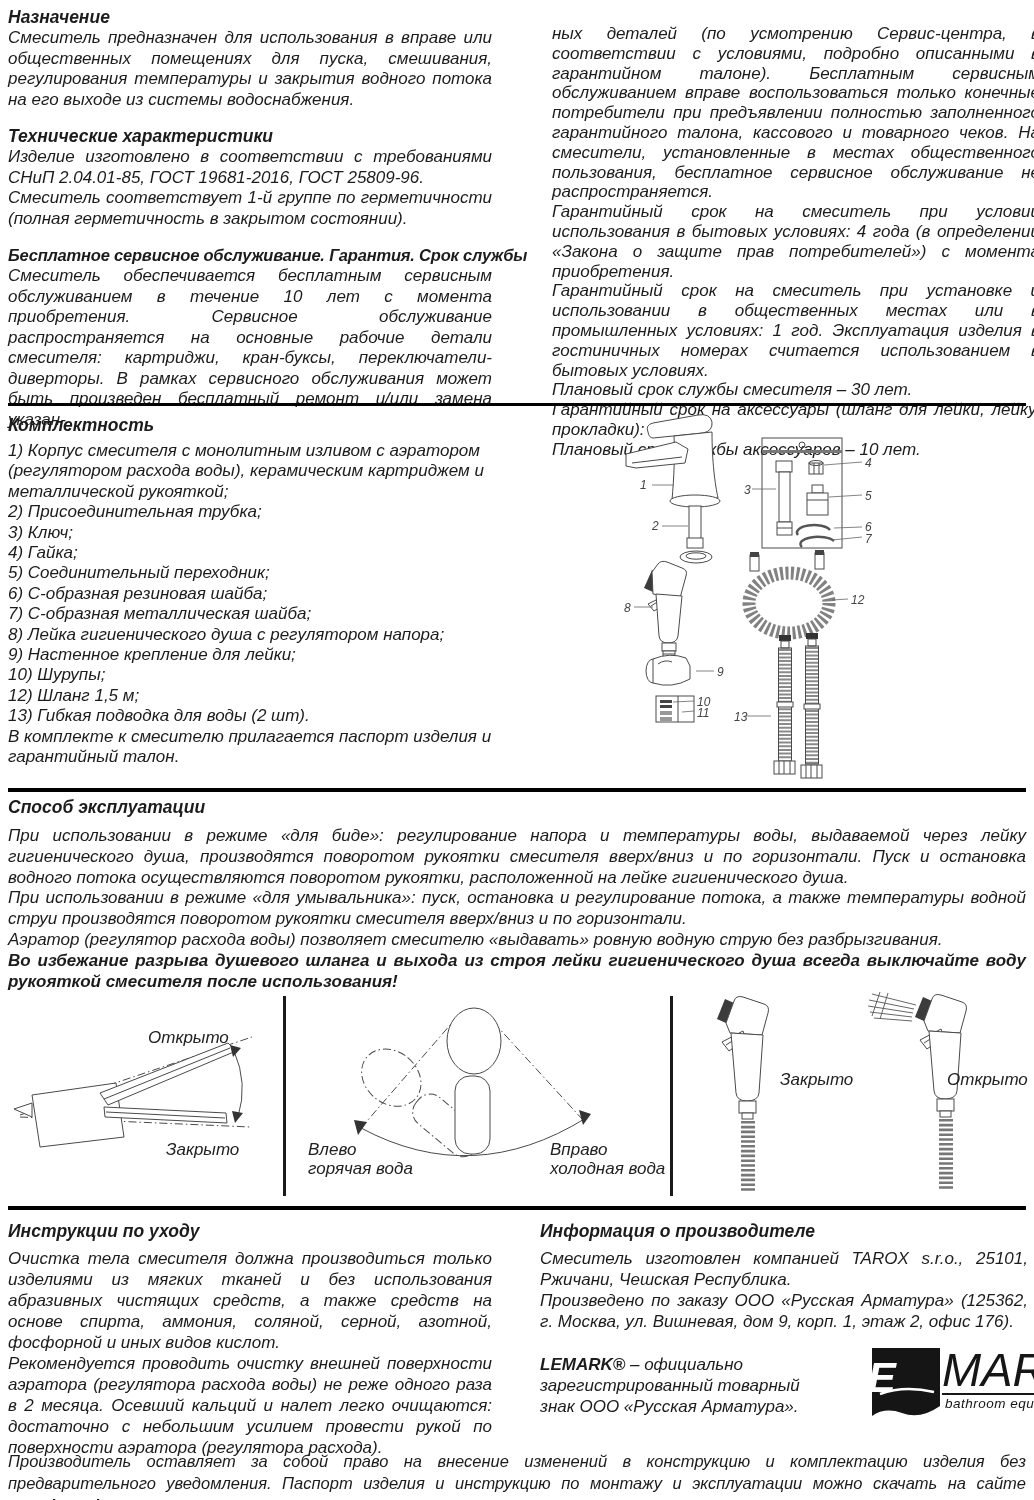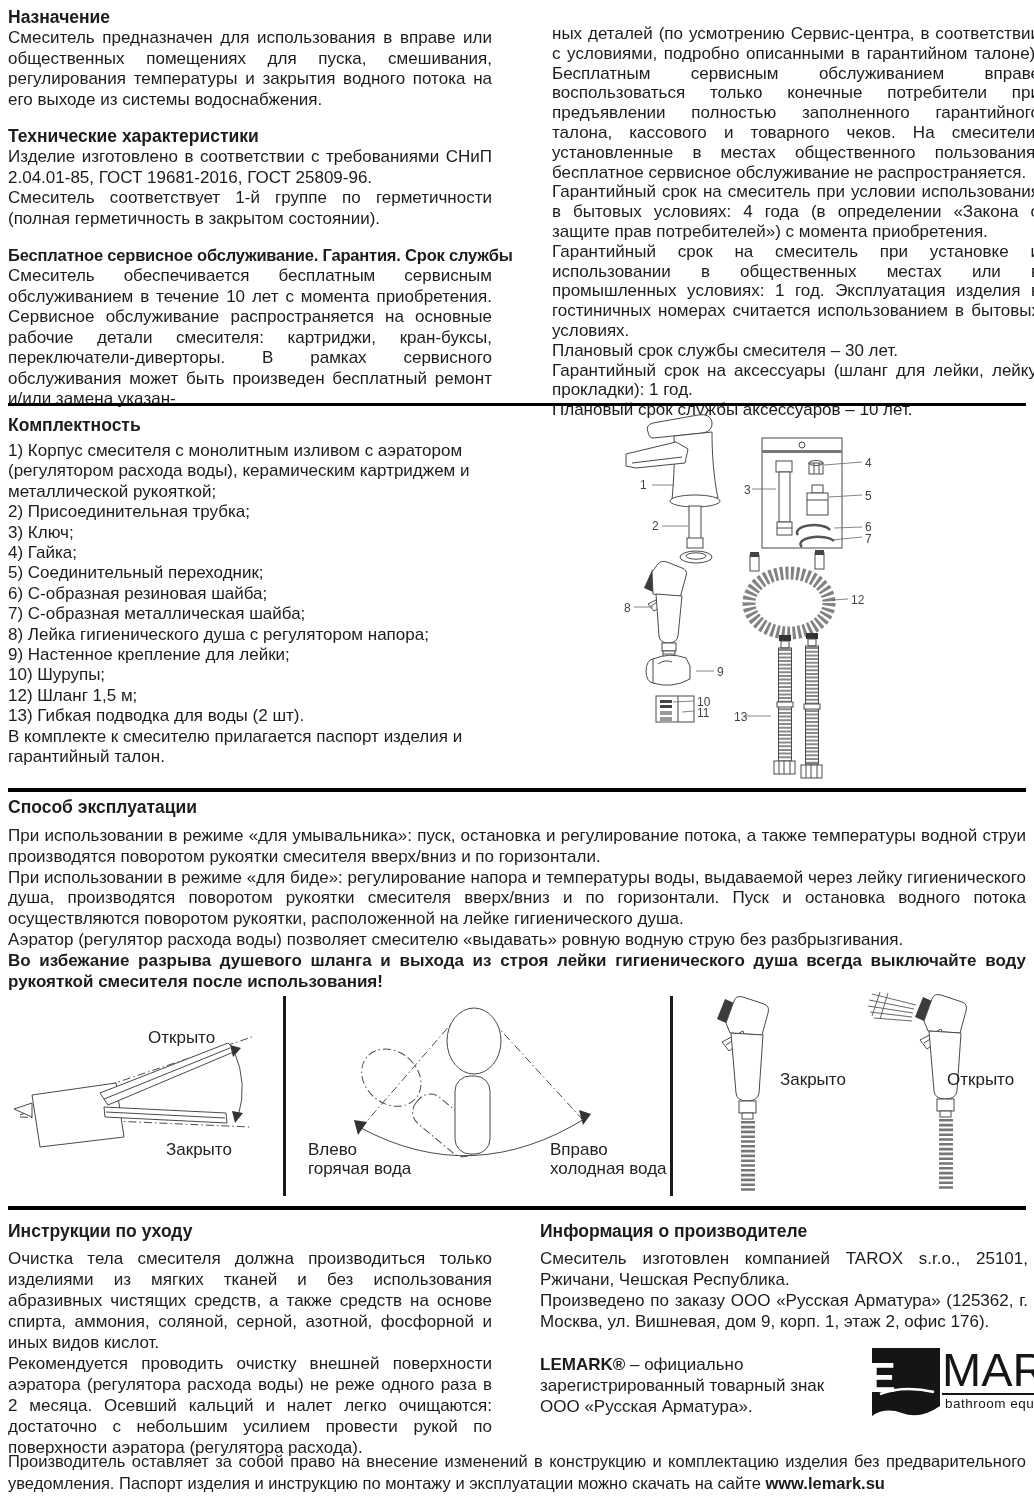--- a/index.html
+++ b/index.html
@@ -1,17 +1,17 @@
 <!DOCTYPE html>
 <html><head>
 <meta charset="utf-8">
 <style>
   html,body{margin:0;padding:0;background:#e8e8e8;}
   .page{position:relative;width:1034px;height:1500px;background:#ffffff;overflow:hidden;
-        font-family:"Liberation Sans","DejaVu Sans",sans-serif;color:#1c1c1c;}
+        font-family:"Liberation Sans","DejaVu Sans",sans-serif;color:#1c1c1c;font-style:italic;}
   h2{font-size:17.5px;line-height:22px;margin:0;font-weight:700;}
   h2.small{font-size:16.5px;white-space:nowrap;letter-spacing:-0.2px;}
   p{margin:0;font-size:17px;line-height:20.5px;}
   .just{text-align:justify;}
   .mt{margin-top:15px;}
   .col{position:absolute;}
   #col-tl{left:8px;top:6px;width:484px;}
   #col-tr{left:552px;top:24px;width:488px;}
   #col-tr p{line-height:19.8px;}
   .hr{position:absolute;left:8px;width:1018px;background:#000;}
@@ -193,22 +193,22 @@
     <span class="pnum" style="left:145px;top:288px">10</span>
     <span class="pnum" style="left:145px;top:299px">11</span>
     <span class="pnum" style="left:299px;top:186px">12</span>
     <span class="pnum" style="left:182px;top:303px">13</span>
   </div>
 
   <div class="hr" id="hr2"></div>
 
   <section class="col" id="operation">
     <h2>Способ эксплуатации</h2>
+    <p class="just">При использовании в режиме «для биде»: регулирование напора и температуры воды, выдаваемой через лейку гигиенического душа, производятся поворотом рукоятки смесителя вверх/вниз и по горизонтали. Пуск и остановка водного потока осуществляются поворотом рукоятки, расположенной на лейке гигиенического душа.</p>
     <p class="just">При использовании в режиме «для умывальника»: пуск, остановка и регулирование потока, а также температуры водной струи производятся поворотом рукоятки смесителя вверх/вниз и по горизонтали.</p>
-    <p class="just">При использовании в режиме «для биде»: регулирование напора и температуры воды, выдаваемой через лейку гигиенического душа, производятся поворотом рукоятки смесителя вверх/вниз и по горизонтали. Пуск и остановка водного потока осуществляются поворотом рукоятки, расположенной на лейке гигиенического душа.</p>
     <p class="just">Аэратор (регулятор расхода воды) позволяет смесителю «выдавать» ровную водную струю без разбрызгивания.</p>
     <p class="just warn">Во избежание разрыва душевого шланга и выхода из строя лейки гигиенического душа всегда выключайте воду рукояткой смесителя после использования!</p>
   </section>
 
   <div id="op-diagrams">
     <div class="vsep" style="left:283px"></div>
     <div class="vsep" style="left:670px"></div>
 
     <svg width="282" height="212" viewBox="0 0 282 212" style="left:0">
       <path class="dd" d="M20,123 L252,45"></path>

